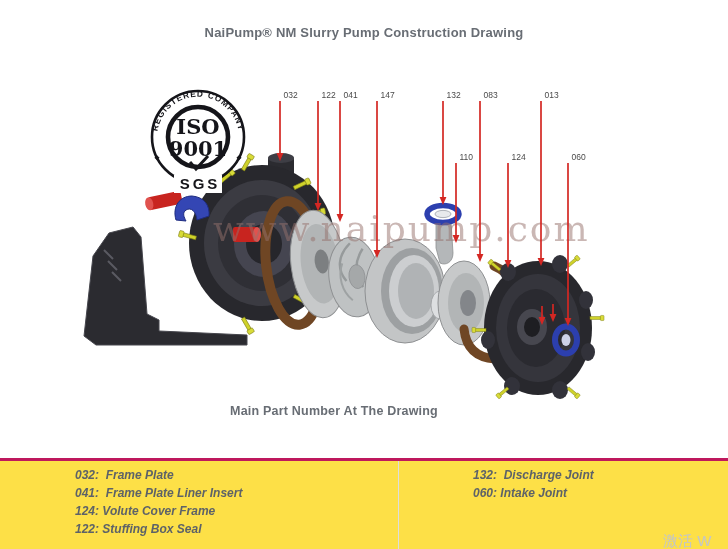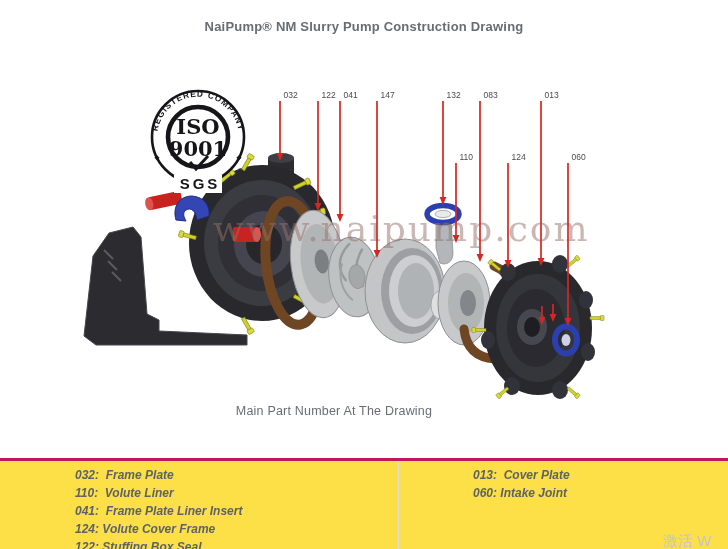--- a/index.html
+++ b/index.html
@@ -1,27 +1,27 @@
 <!DOCTYPE html>
 <html><head>
 <meta charset="utf-8">
 <style>
   html,body{margin:0;padding:0;}
   body{
     width:728px;height:549px;overflow:hidden;position:relative;
     background:#ffffff;font-family:"Liberation Sans",sans-serif;
   }
   .page-title{
-    position:absolute;top:19px;left:0;width:728px;text-align:center;
+    position:absolute;top:25px;left:0;width:728px;text-align:center;
     font-size:13px;font-weight:bold;color:#686d74;letter-spacing:.2px;
   }
   .drawing-svg{position:absolute;top:0;left:0;}
   .subtitle{
     position:absolute;top:404px;left:0;width:668px;text-align:center;
-    font-size:12.5px;font-weight:normal;color:#686d74;letter-spacing:.2px;
+    font-size:12.5px;font-weight:bold;color:#686d74;letter-spacing:.2px;
   }
   .parts-table{
     position:absolute;top:458px;left:0;width:728px;height:91px;
     background:#fde047;border-top:3px solid #be185d;font-style:italic;
   }
   .col-divider{
     position:absolute;left:398px;top:0;width:1px;height:91px;background:#dddddd;
   }
   .parts-col{position:absolute;top:5px;}
   .parts-col.left{left:75px;}
@@ -226,24 +226,23 @@
     <text class="badge-brand" x="200" y="189" text-anchor="middle">SGS</text>
   </g>
 </svg>
 
 <div class="subtitle">Main Part Number At The Drawing</div>
 
 <div class="parts-table">
   <div class="col-divider"></div>
   <div class="parts-col left">
     <div class="part-row">032:  Frame Plate</div>
-    <div class="part-row">110:  Volute Liner</div>
     <div class="part-row">041:  Frame Plate Liner Insert</div>
     <div class="part-row">124: Volute Cover Frame</div>
     <div class="part-row">122: Stuffing Box Seal</div>
   </div>
   <div class="parts-col right">
-    <div class="part-row">013:  Cover Plate</div>
+    <div class="part-row">132:  Discharge Joint</div>
     <div class="part-row">060: Intake Joint</div>
   </div>
 </div>
 
 <div class="os-watermark">激活 W</div>
 
 </body></html>

